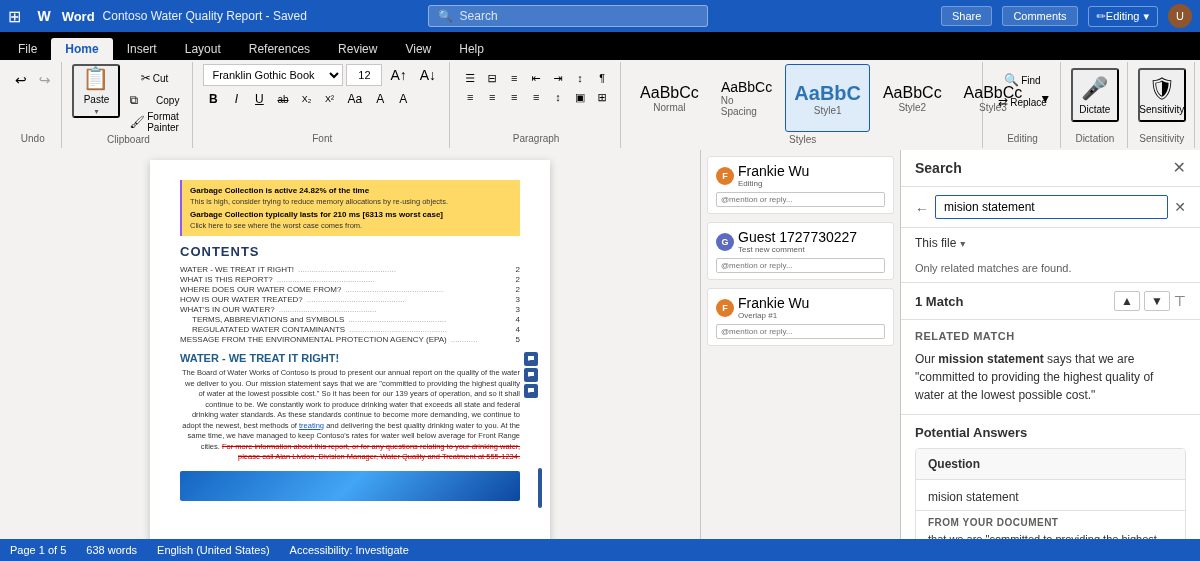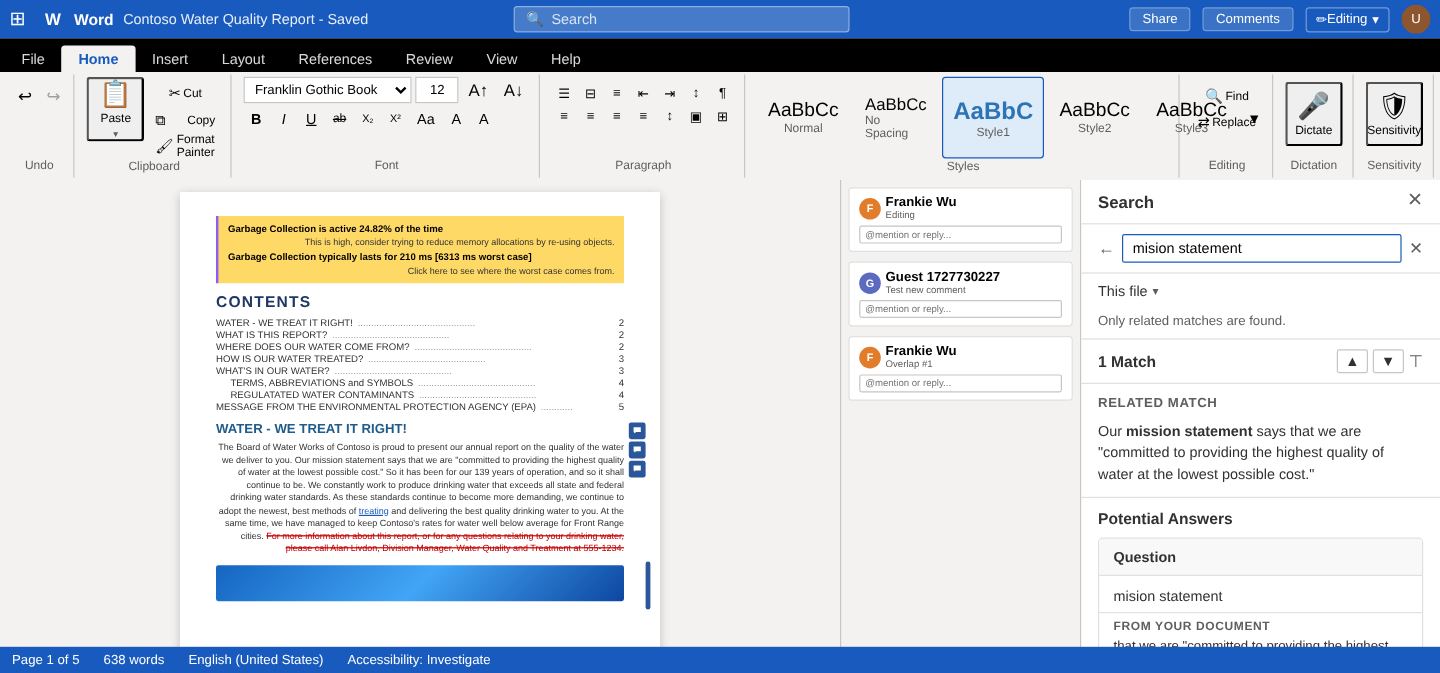--- a/index.html
+++ b/index.html
@@ -243,21 +243,21 @@
     }
 
     .performance-alerts {
       background: #ffd966;
       border-left: 2px solid #8b5cf6;
       padding: 6px 8px;
       margin-bottom: 8px;
       font-size: 8px;
     }
     .alert-line { margin-bottom: 2px; font-weight: 600; font-size: 8px; }
-    .alert-desc { font-size: 7.5px; color: #333; text-align: right; }
+    .alert-desc { font-size: 7.5px; color: #333; }
 
     .toc-title {
       font-size: 13px;
       font-weight: 700;
       color: #1f3864;
       margin-bottom: 6px;
       letter-spacing: 1px;
     }
     .toc-item {
       display: flex;
@@ -309,21 +309,21 @@
     }
     .comment-avatar {
       width: 18px; height: 18px;
       border-radius: 50%;
       display: flex; align-items: center; justify-content: center;
       font-size: 9px;
       color: white;
       font-weight: 600;
       flex-shrink: 0;
     }
-    .comment-name { font-size: 11px; font-weight: 700; }
+    .comment-name { font-size: 14px; font-weight: 400; }
     .comment-role { font-size: 8px; color: #605e5c; }
     .mention-input {
       width: 100%;
       border: 1px solid #c8c6c4;
       border-radius: 2px;
       padding: 2px 4px;
       font-size: 8px;
       color: #a19f9d;
     }
 

